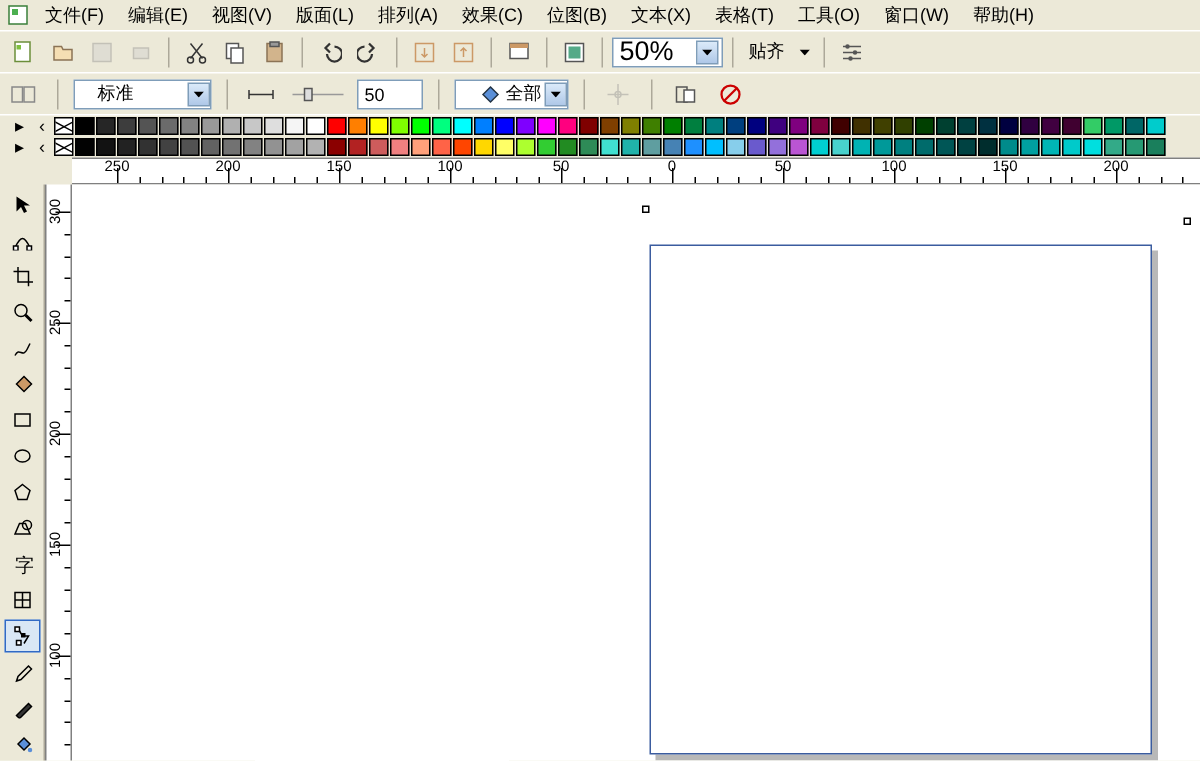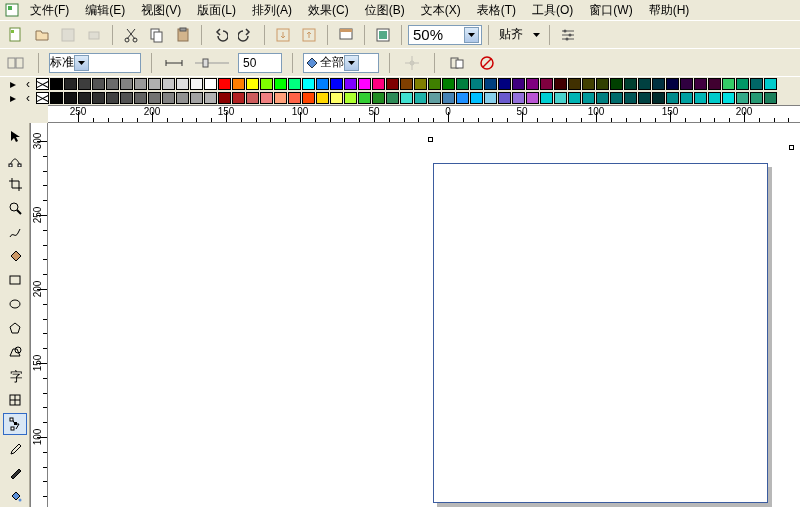--- a/index.html
+++ b/index.html
@@ -47,21 +47,21 @@
 }
 .sep {
   width: 1px; height: 20px;
   background: #aca899;
   margin: 0 4px;
 }
 .zoom-select, .text-select {
   height: 20px;
   border: 1px solid #7f9db9;
   background: #fff;
-  font-size: 15px;
+  font-size: 18px;
   display: inline-flex;
   align-items: center;
   padding: 0 2px 0 4px;
   gap: 4px;
 }
 .zoom-select { width: 74px; justify-content: space-between; }
 .dd-arrow {
   width: 15px; height: 16px;
   background: linear-gradient(#dbeaf9, #afc8e8);
   border: 1px solid #7f9db9;
@@ -72,22 +72,22 @@
   display: flex;
   align-items: center;
   height: 28px;
   background: #ece9d8;
   padding: 0 4px;
   gap: 6px;
   border-top: 1px solid #fff;
 }
 .combo {
   height: 20px; border: 1px solid #7f9db9; background: #fff;
-  display: inline-flex; align-items: center; 
-  padding-left: 0;
+  display: inline-flex; align-items: center; justify-content: space-between;
+  padding-left: 15px;
 }
 .num-input {
   width: 44px; height: 20px;
   border: 1px solid #7f9db9; background: #fff;
   display: inline-flex; align-items: center; padding: 0 4px;
 }
 
 .palette-area {
   display: flex;
   flex-direction: column;

